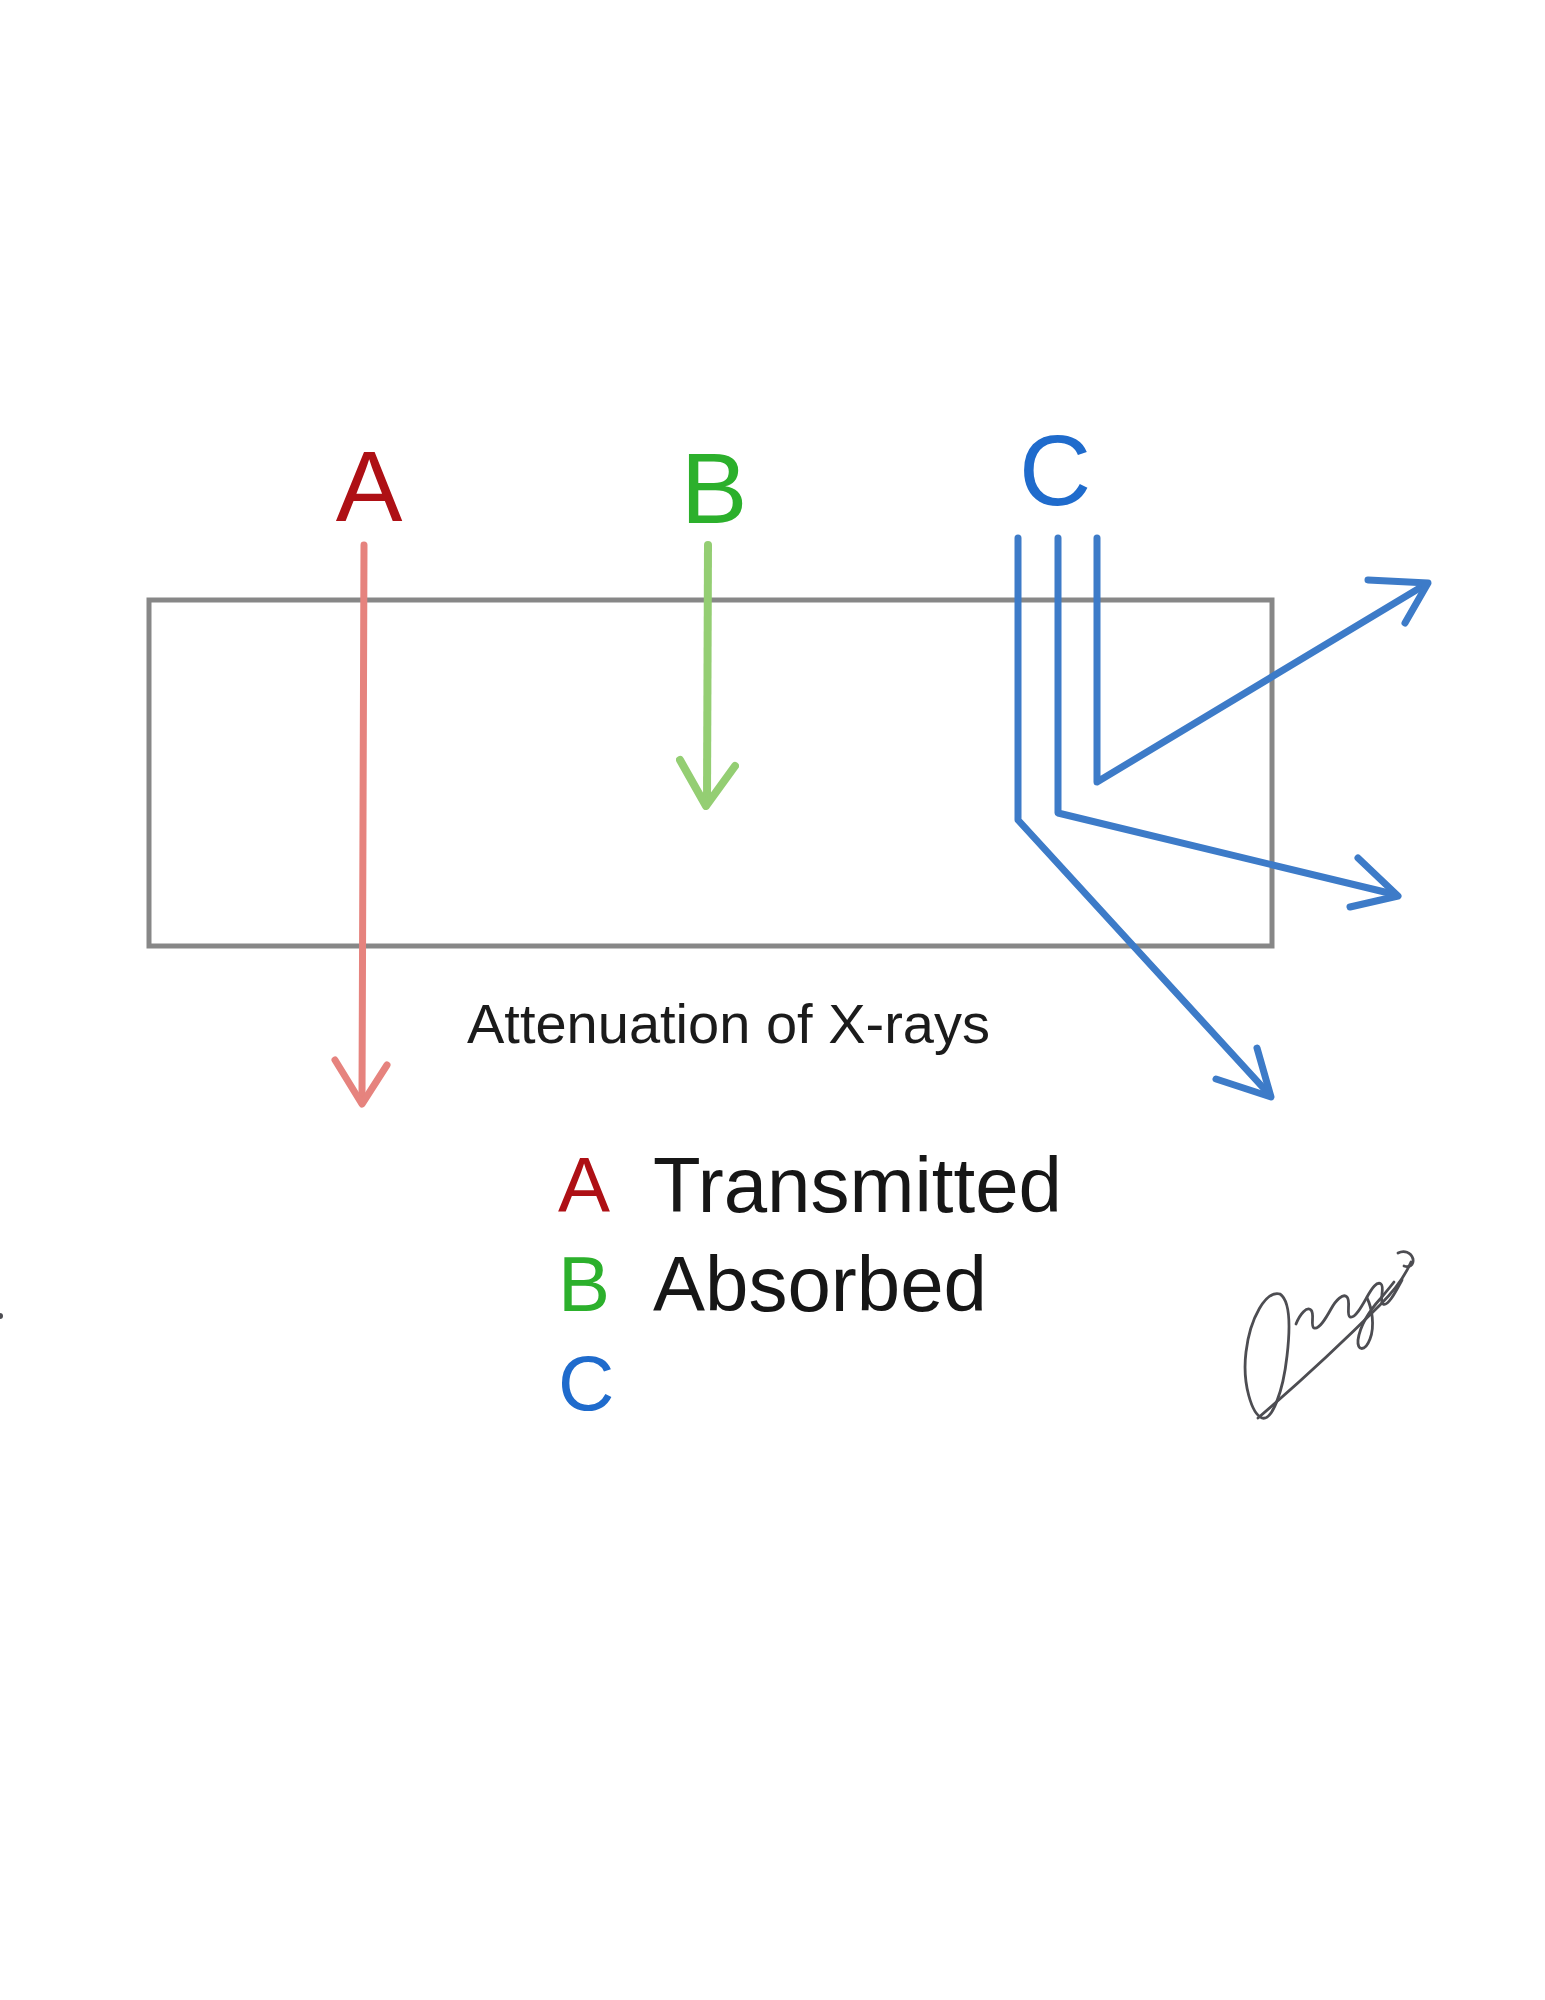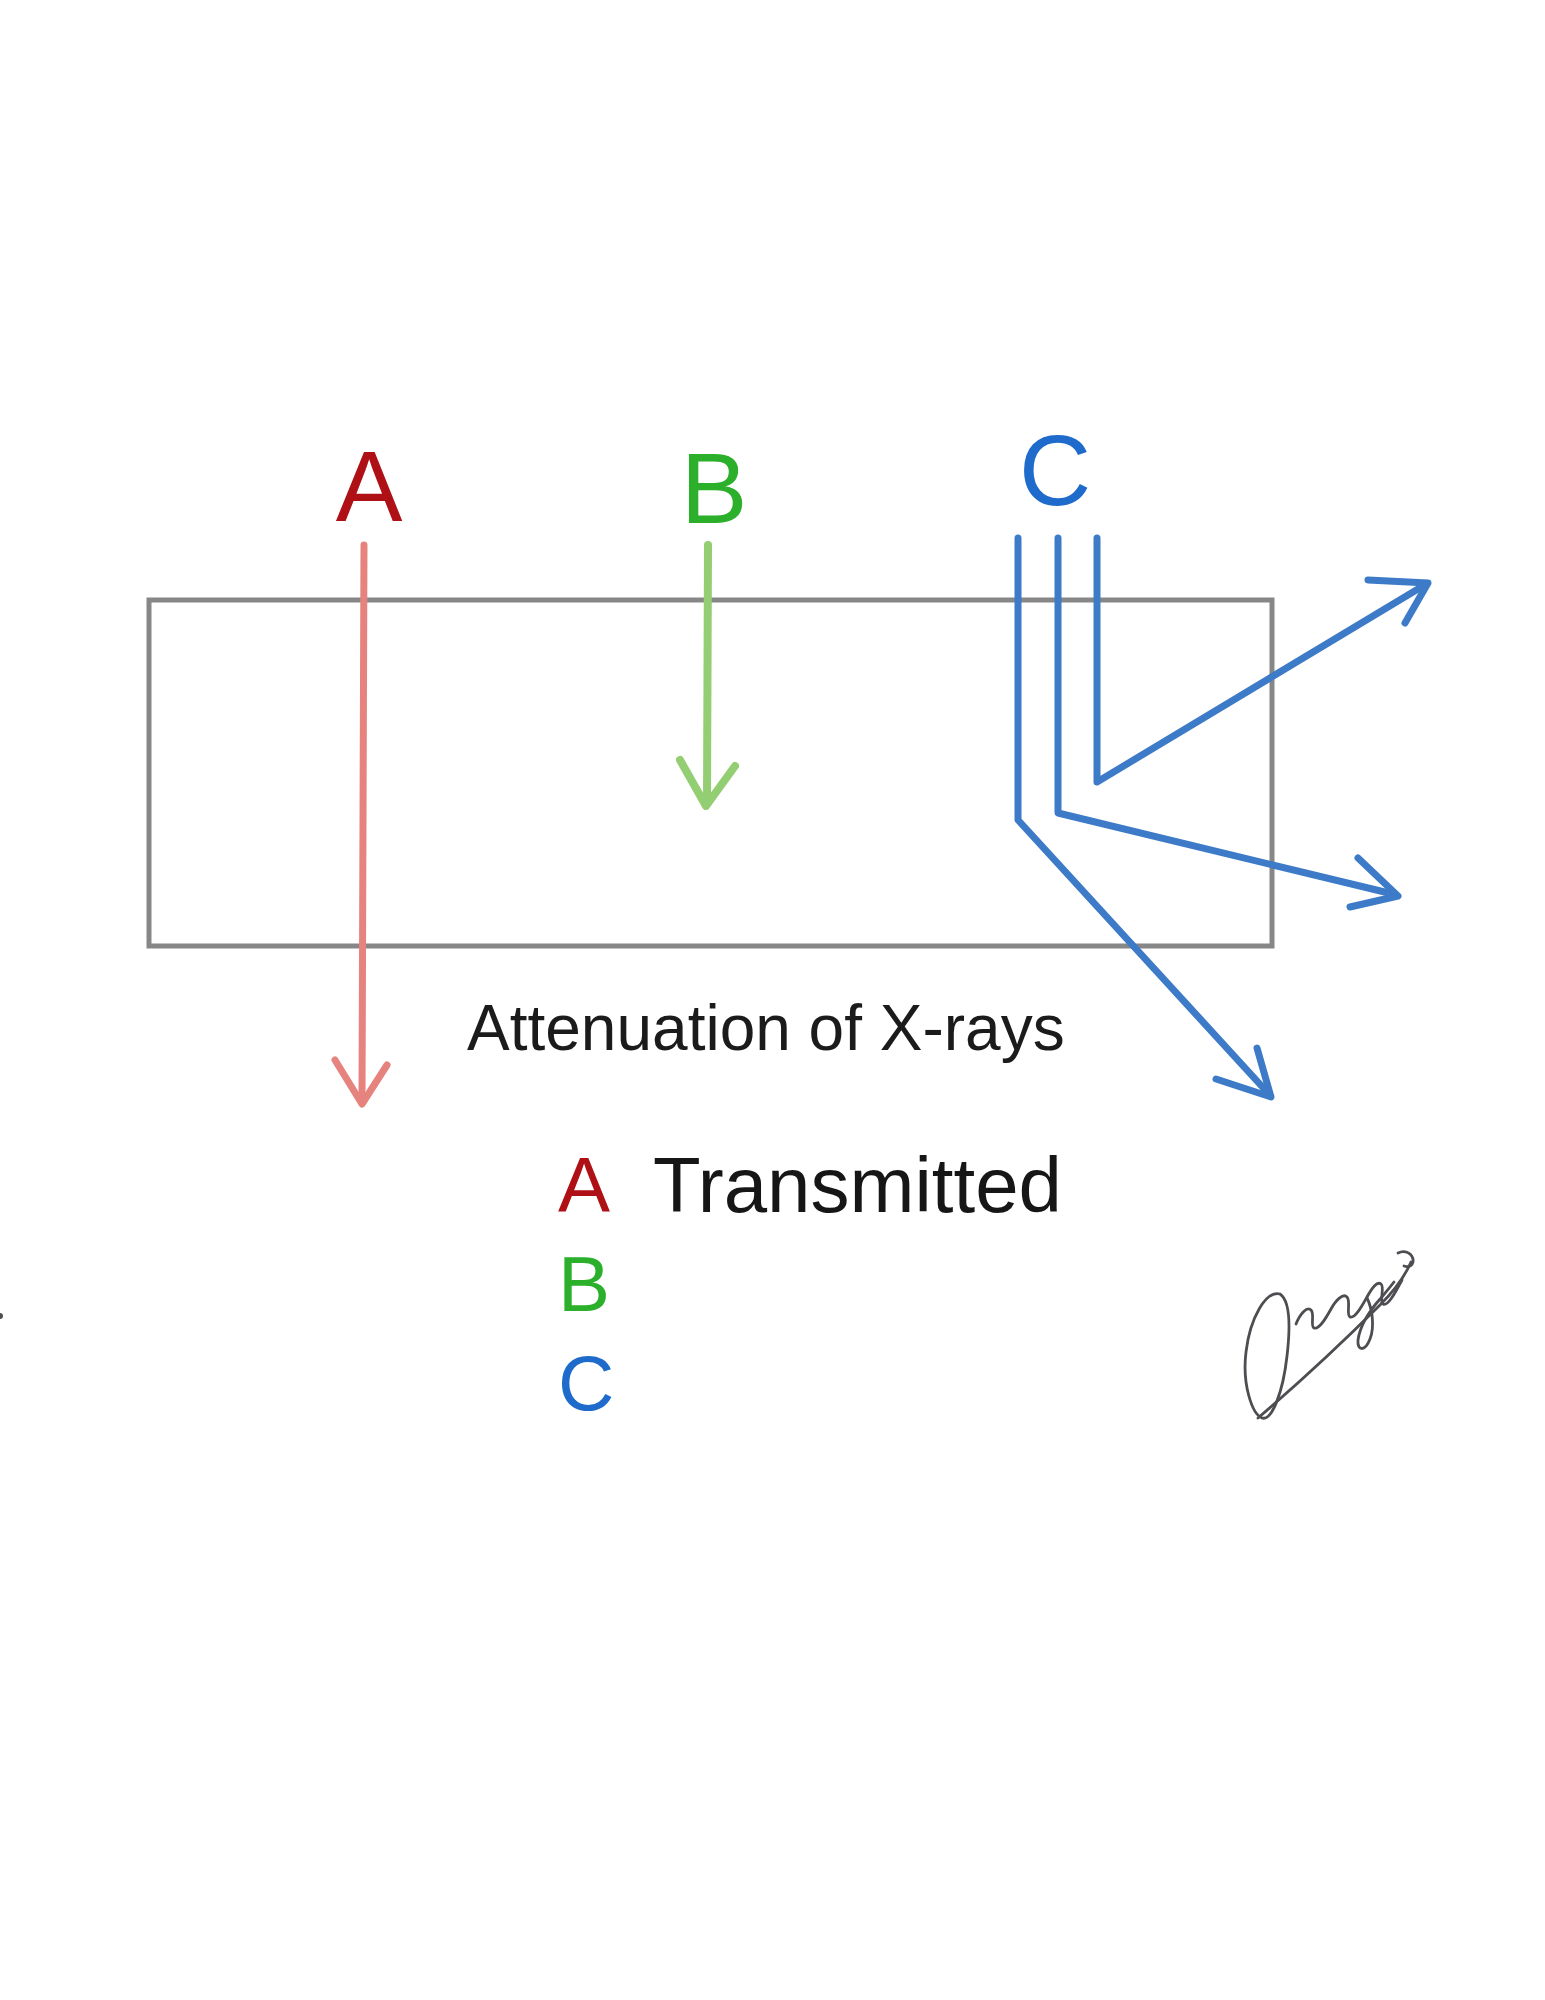--- a/index.html
+++ b/index.html
@@ -28,21 +28,21 @@
     white-space: nowrap;
   }
   .letter-a { left: 369px; top: 436px; }
   .letter-b { left: 714px; top: 438px; }
   .letter-c { left: 1055px; top: 420px; }
 
   .diagram-title {
     position: absolute;
     left: 467px;
     top: 993px;
-    font-size: 64px;
+    font-size: 56px;
     line-height: 1.1;
     color: #1b1b1b;
     white-space: nowrap;
   }
 
   .legend {
     position: absolute;
     left: 558px;
     top: 1144px;
   }
@@ -107,19 +107,20 @@
 
   <div class="diagram-title">Attenuation of X-rays</div>
 
   <div class="legend">
     <div class="legend-row">
       <span class="legend-letter" style="color: rgb(174, 16, 21);">A</span>
       <span class="legend-term">Transmitted</span>
     </div>
     <div class="legend-row">
       <span class="legend-letter" style="color: rgb(44, 176, 44);">B</span>
+      <span class="legend-term">Absorbed</span>
     </div>
     <div class="legend-row">
       <span class="legend-letter" style="color: rgb(31, 107, 204);">C</span>
     </div>
   </div>
 
 </div>
 
 </body></html>

